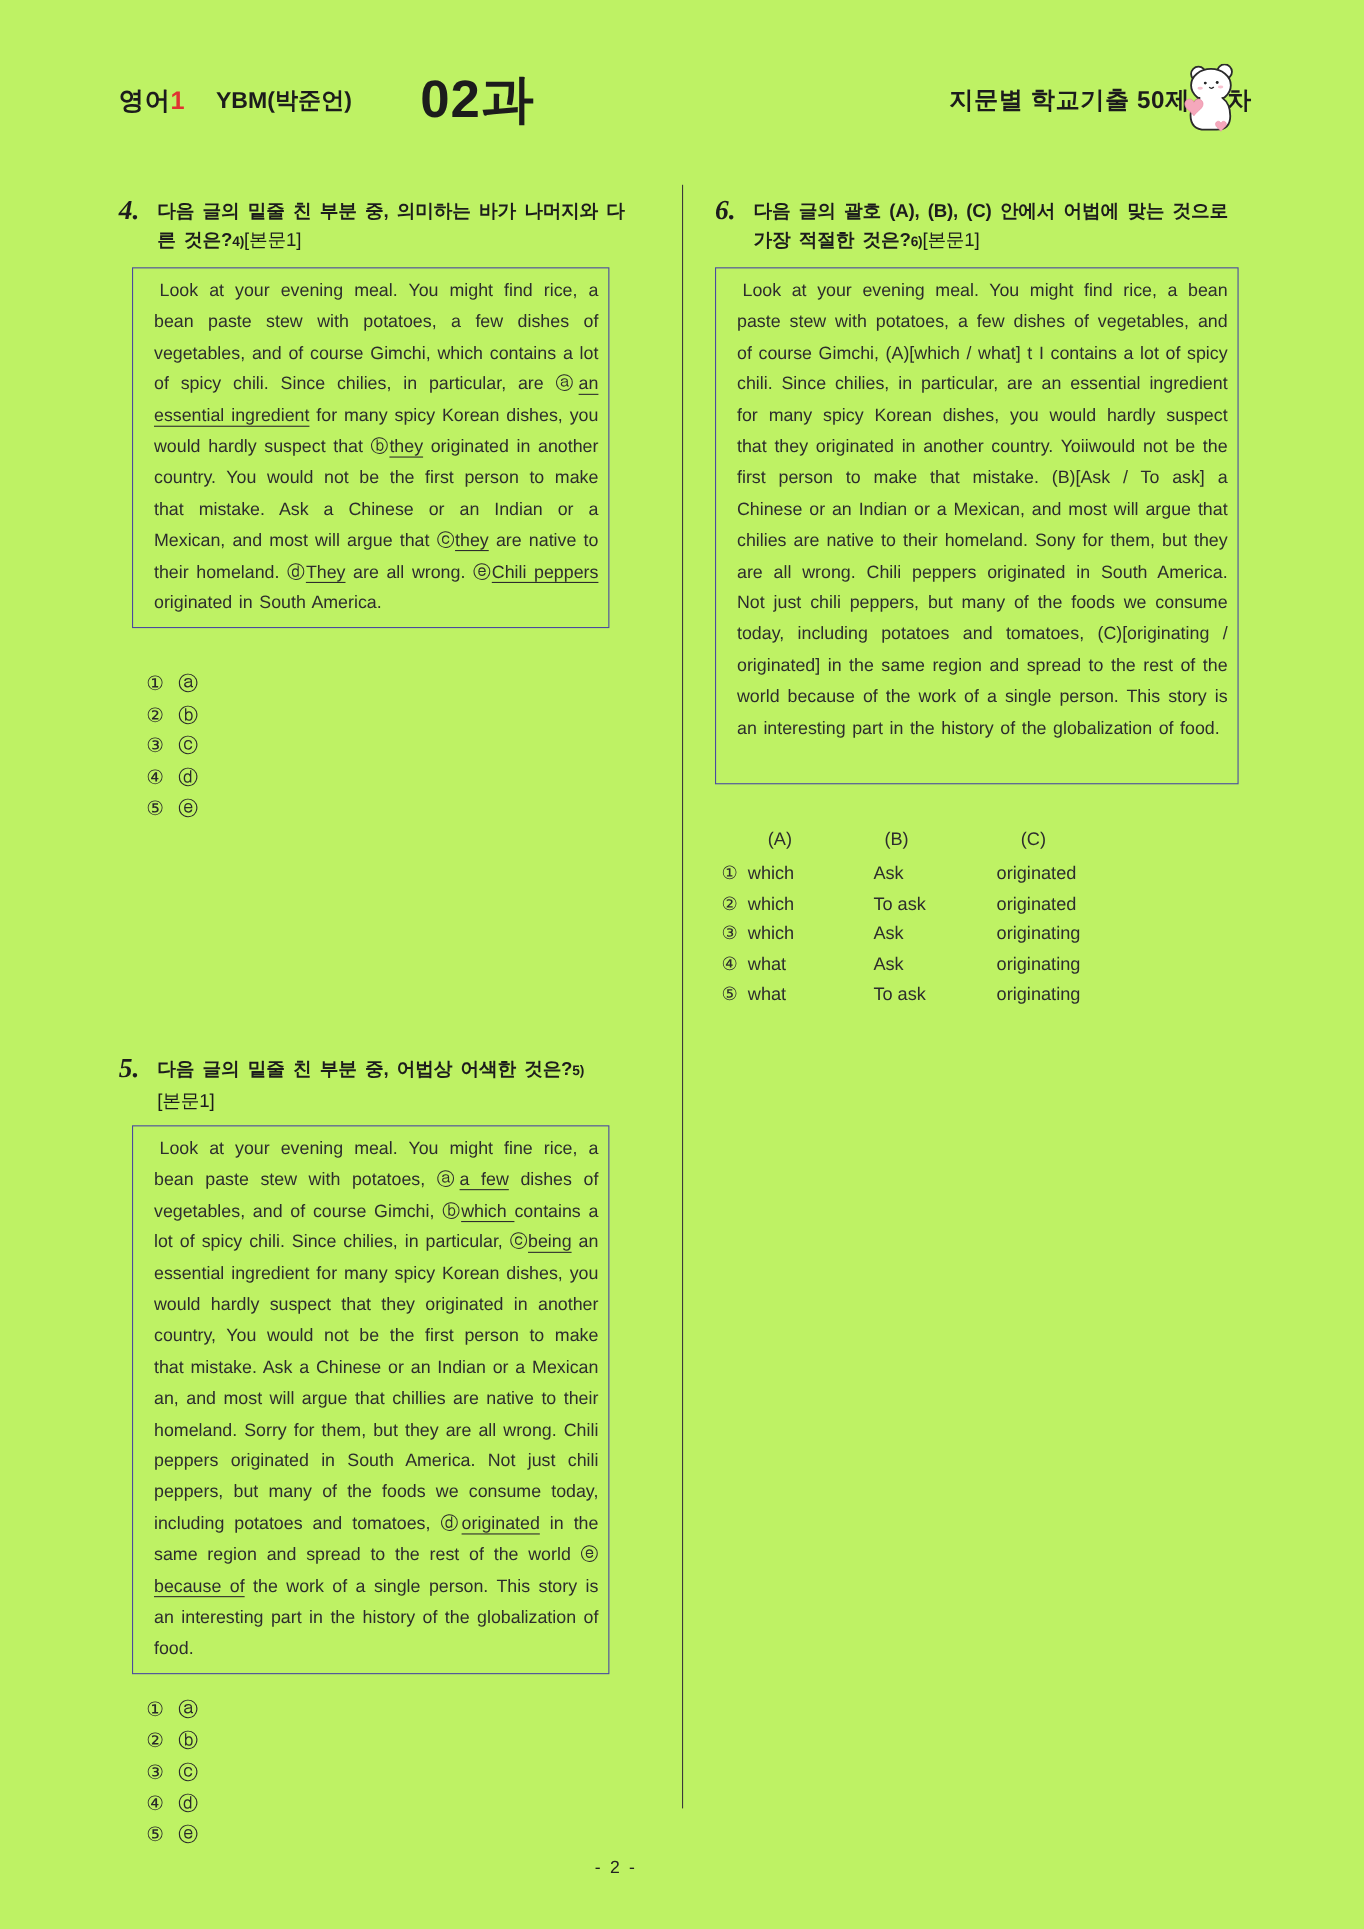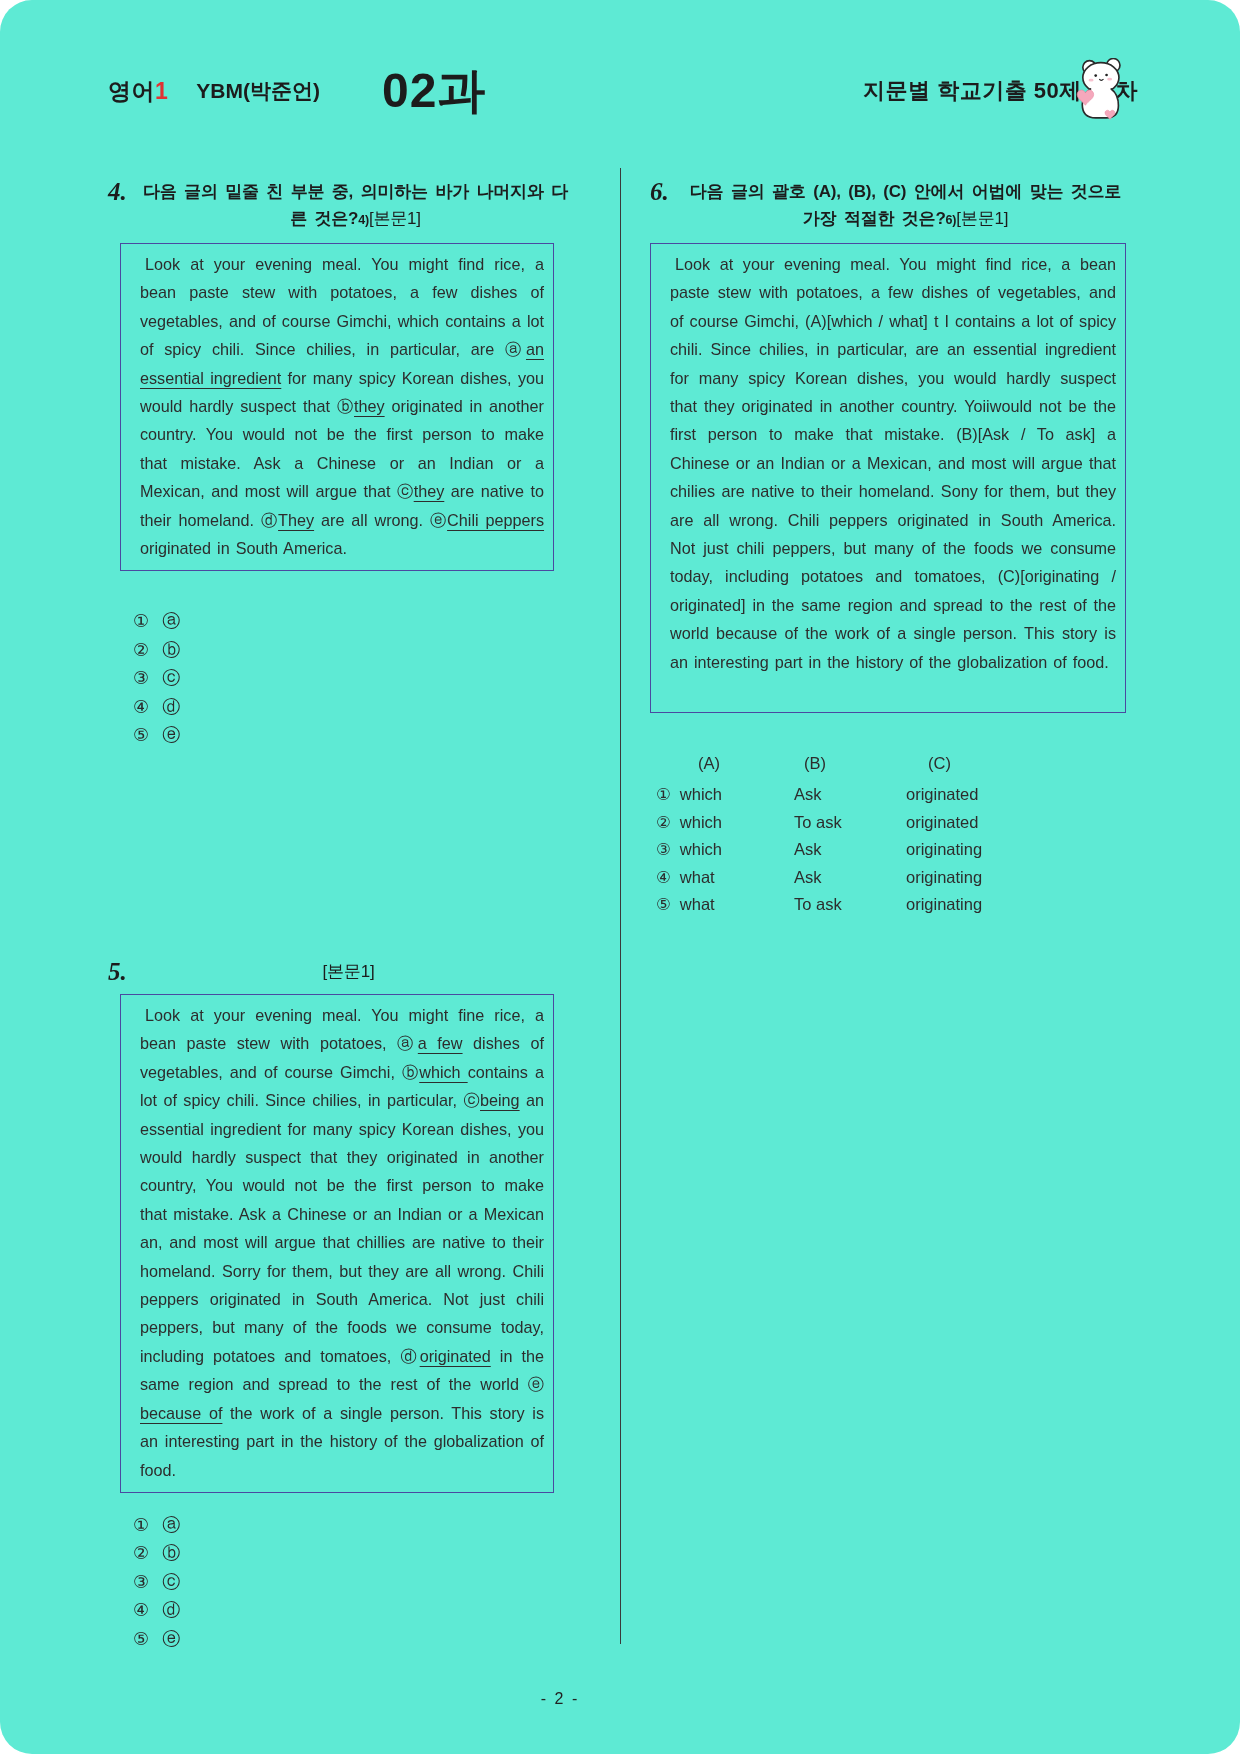--- a/index.html
+++ b/index.html
@@ -2,22 +2,22 @@
 <html style="--accent-red: #e03232; --box-border: #4a4aa0; --heart-pink: #f5a8bc;"><head>
 <meta charset="utf-8">
 <style>
   :root{
     --accent-red:#e03232;
     --box-border:#4a4aa0;
     --heart-pink:#f5a8bc;
   }
   *{box-sizing:border-box;}
   body{margin:0;background:#ffffff;}
-  .page{position:relative;width:1240px;height:1754px;background:#5eead4;overflow:hidden;
-        font-family:"Liberation Sans","DejaVu Sans",sans-serif;color:#1c1c1c;border-radius:32px;}
+  .page{position:relative;width:1240px;height:1754px;background:#bef264;overflow:hidden;
+        font-family:"Liberation Sans","DejaVu Sans",sans-serif;color:#1c1c1c;}
 
   
   .pheader{position:absolute;left:108px;top:72px;width:1030px;display:flex;align-items:center;}
   .course{font-size:23px;font-weight:bold;letter-spacing:0.5px;white-space:nowrap;}
   .course-num{color:var(--accent-red);}
   .publisher{font-size:21px;font-weight:bold;margin-left:28px;white-space:nowrap;}
   .unit{font-size:48px;font-weight:bold;margin-left:62px;letter-spacing:1px;white-space:nowrap;line-height:38px;}
   .sheet-title{font-size:22px;font-weight:bold;margin-left:auto;letter-spacing:0.5px;white-space:nowrap;}
   .mascot{position:absolute;left:968px;top:-14px;width:58px;height:64px;}
 
@@ -29,21 +29,21 @@
   .qblock{position:absolute;left:0;width:100%;}
   .q4{top:0;}
   .q5{top:780px;}
   .q6{top:0;}
 
   
   .qhead{display:flex;align-items:flex-start;}
   .qnum{font-family:"Liberation Serif","DejaVu Serif",serif;font-style:italic;font-size:25px;
         font-weight:600;line-height:27px;margin-right:9px;min-width:26px;}
   .qtext{flex:1;font-size:17px;font-weight:bold;line-height:27px;letter-spacing:-0.2px;word-spacing:3px;}
-  .qline{display:flex;justify-content:center;min-height:27px;}
+  .qline{display:flex;justify-content:flex-start;min-height:27px;}
   .qline-text{white-space:nowrap;}
   .fn{font-size:12.5px;font-weight:bold;}
   .qsource{font-weight:normal;word-spacing:0;}
 
   
   .passage{border:1.3px solid var(--box-border);margin-top:9px;margin-left:12px;
            padding:6px 9px 8px 19px;font-size:16.2px;line-height:28.4px;text-align:justify;
            color:#2d2d2d;text-indent:5px;word-spacing:1.5px;}
   .col-right .passage{margin-left:0;}
   .passage .u{text-decoration:underline;text-underline-offset:4px;}
@@ -137,20 +137,23 @@
             <span>ⓔ</span>
           </div>
         </div>
     </section>
 
     <section class="qblock q5">
       <div class="qhead">
         <span class="qnum">5.</span>
         <div class="qtext">
             <div class="qline">
+              <span class="qline-text">다음 글의 밑줄 친 부분 중, 어법상 어색한 것은?<span class="fn">5)</span></span>
+            </div>
+            <div class="qline">
               <span class="qline-text"></span>
               <span class="qsource">[본문1]</span>
             </div>
           </div>
       </div>
       <div class="passage p5"><span>Look at your evening meal. You might fine rice, a bean paste stew with potatoes, </span><span>ⓐ</span><span class="u">a few</span><span> dishes of vegetables, and of course Gimchi, </span><span>ⓑ</span><span class="u">which </span><span>contains a lot of spicy chili. Since chilies, in particular, </span><span>ⓒ</span><span class="u">being</span><span> an essential ingredient for many spicy Korean dishes, you would hardly suspect that they originated in another country, You would not be the first person to make that mistake. Ask a Chinese or an Indian or a Mexican an, and most will argue that chillies are native to their homeland. Sorry for them, but they are all wrong. Chili peppers originated in South America. Not just chili peppers, but many of the foods we consume today, including potatoes and tomatoes, </span><span>ⓓ</span><span class="u">originated</span><span> in the same region and spread to the rest of the world </span><span>ⓔ</span><span> </span><span class="u">because of</span><span> the work of a single person. This story is an interesting part in the history of the globalization of food.</span></div>
       <div class="choices choices-tight">
           <div class="choice-row">
             <span>①</span>
             <span>ⓐ</span>

